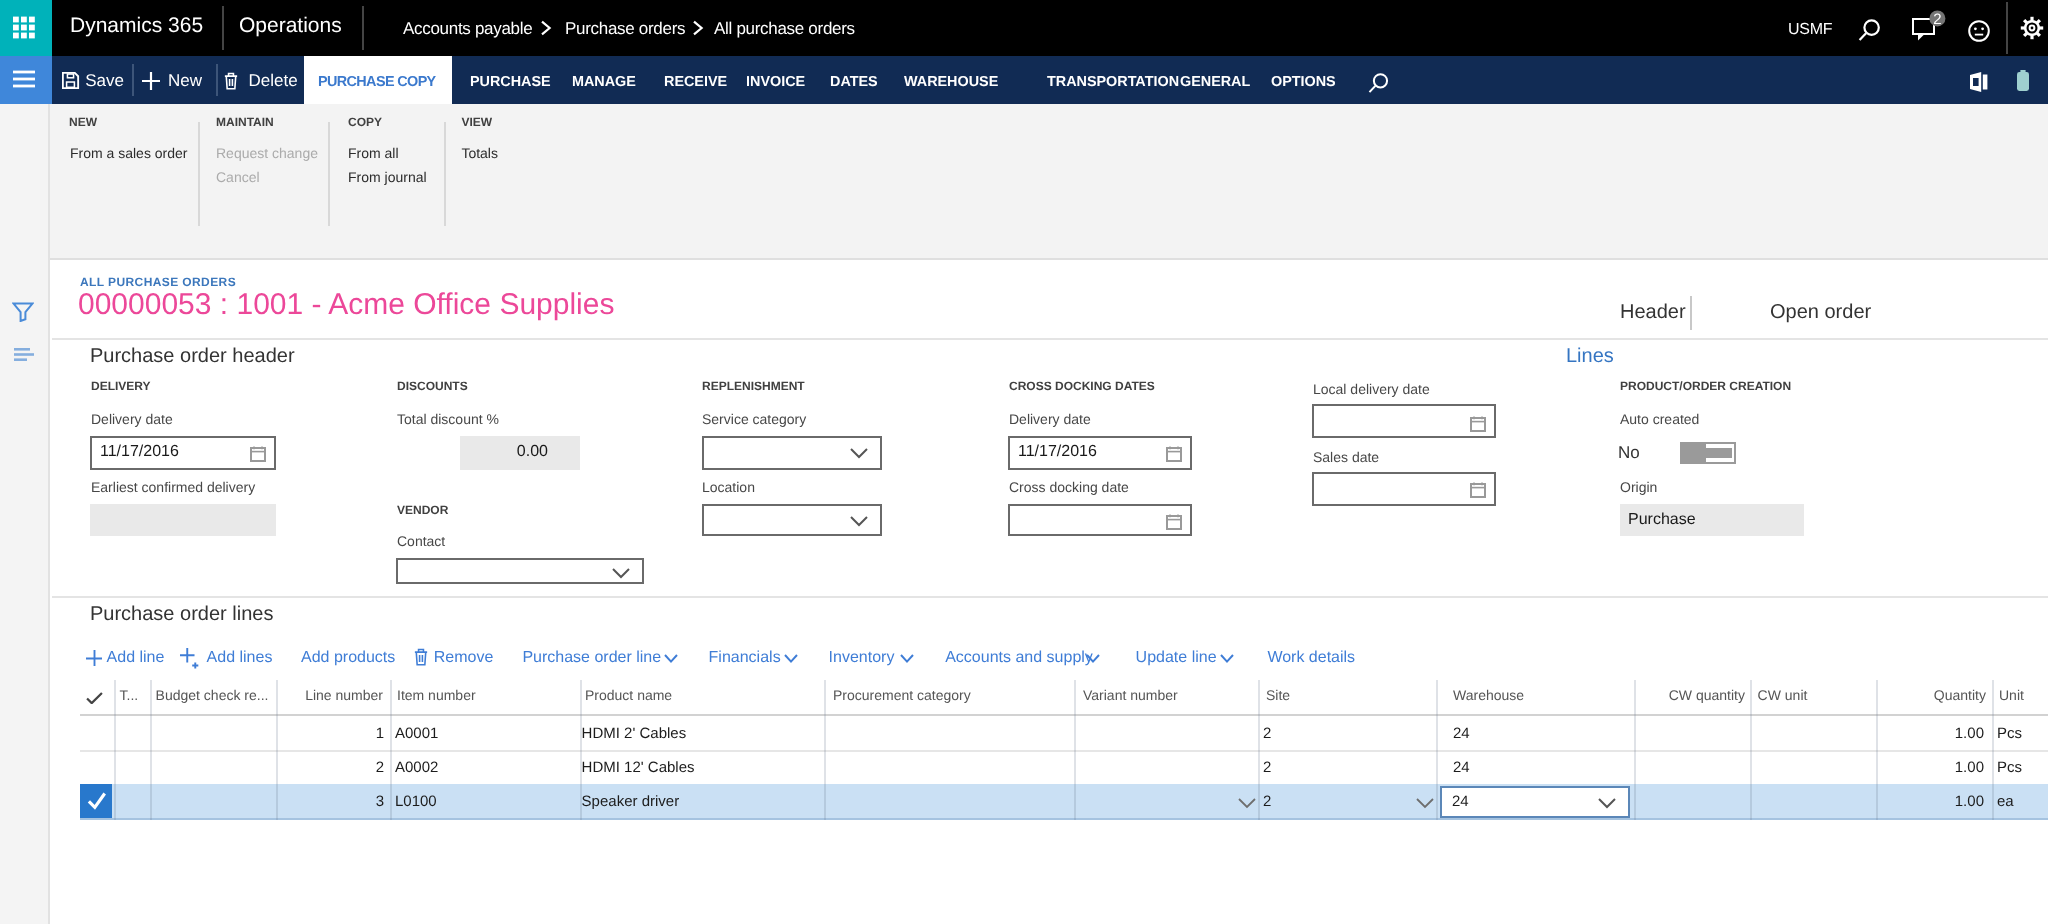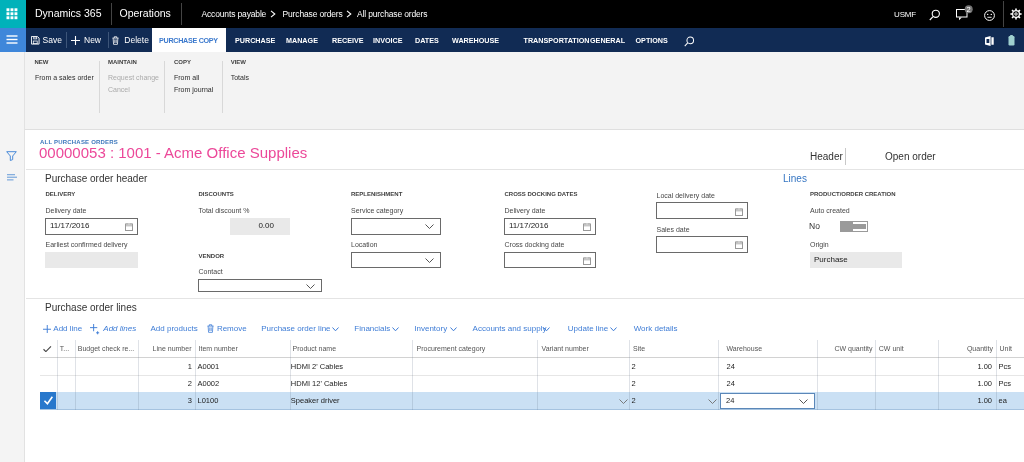--- a/index.html
+++ b/index.html
@@ -288,21 +288,21 @@
 <div class="sect" style="left:45px; top:302px;">Purchase order lines</div>
 
 <svg class="abs" style="left:42.5px; top:324.5px;" width="8.5" height="8.5" viewBox="0 0 9 9">
     <path stroke="#3f7dd6" stroke-width="1" d="M4.5 0 V9 M0 4.5 H9"></path>
   </svg>
 <div class="tb" style="left:53.3px;">Add line</div>
 <svg class="abs" style="left:90.4px; top:324px;" width="10.5" height="10.5" viewBox="0 0 11 11">
     <path stroke="#3f7dd6" stroke-width="1" d="M3.8 0 V7.6 M0 3.8 H7.6"></path>
     <path stroke="#3f7dd6" stroke-width="1" d="M8 7.6 V10.8 M6.4 9.2 H9.6"></path>
   </svg>
-<div class="tb" style="left:103.3px;font-style:italic;">Add lines</div>
+<div class="tb" style="left:103.3px;">Add lines</div>
 <div class="tb" style="left:150.5px;">Add products</div>
 <svg class="abs" style="left:206.6px; top:324px;" width="7" height="9" viewBox="0 0 8 10">
     <path fill="none" stroke="#3f7dd6" stroke-width="0.9" d="M0.5 2.2 H7.5 M2.6 2.2 V0.7 H5.4 V2.2 M1.3 2.2 L1.8 9.4 H6.2 L6.7 2.2 M3.2 3.8 V7.8 M4.8 3.8 V7.8"></path>
   </svg>
 <div class="tb" style="left:216.9px;">Remove</div>
 <div class="tb" style="left:261.2px;">Purchase order line</div>
 <svg class="abs" style="left:331.5px; top:327px;" width="7" height="5" viewBox="0 0 7 5">
     <path fill="none" stroke="#3f7dd6" stroke-width="1" d="M0.5 0.5 L3.5 3.8 L6.5 0.5"></path>
   </svg>
 <div class="tb" style="left:354.3px;">Financials</div>

